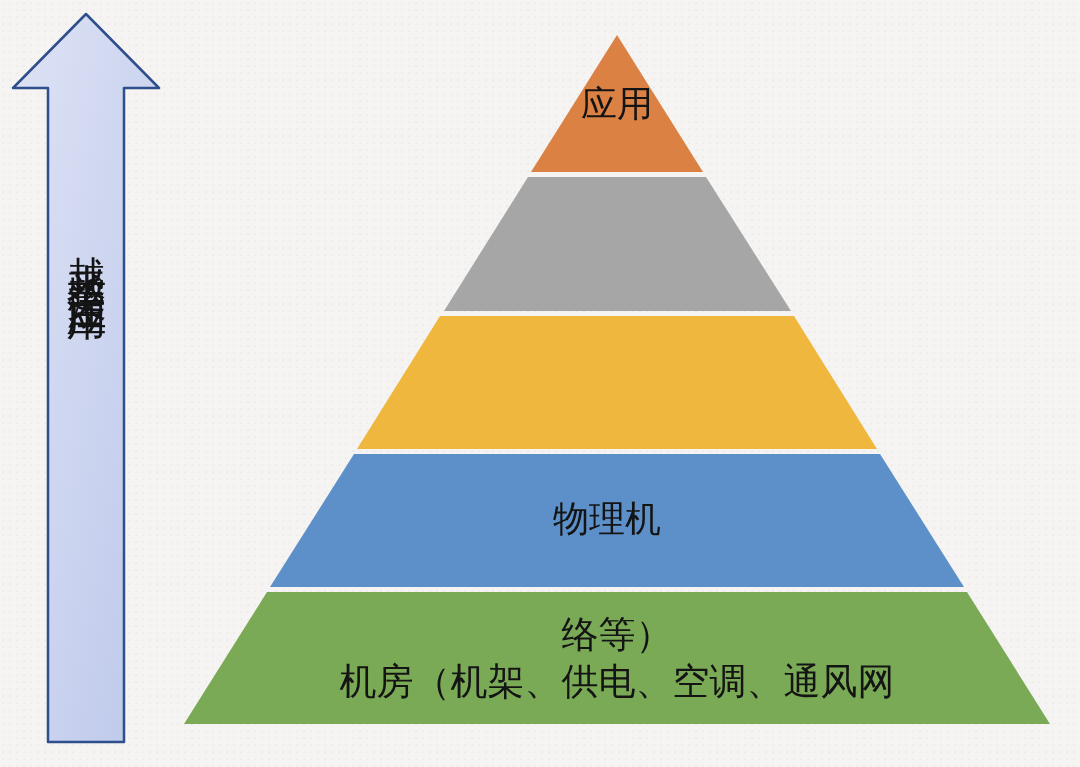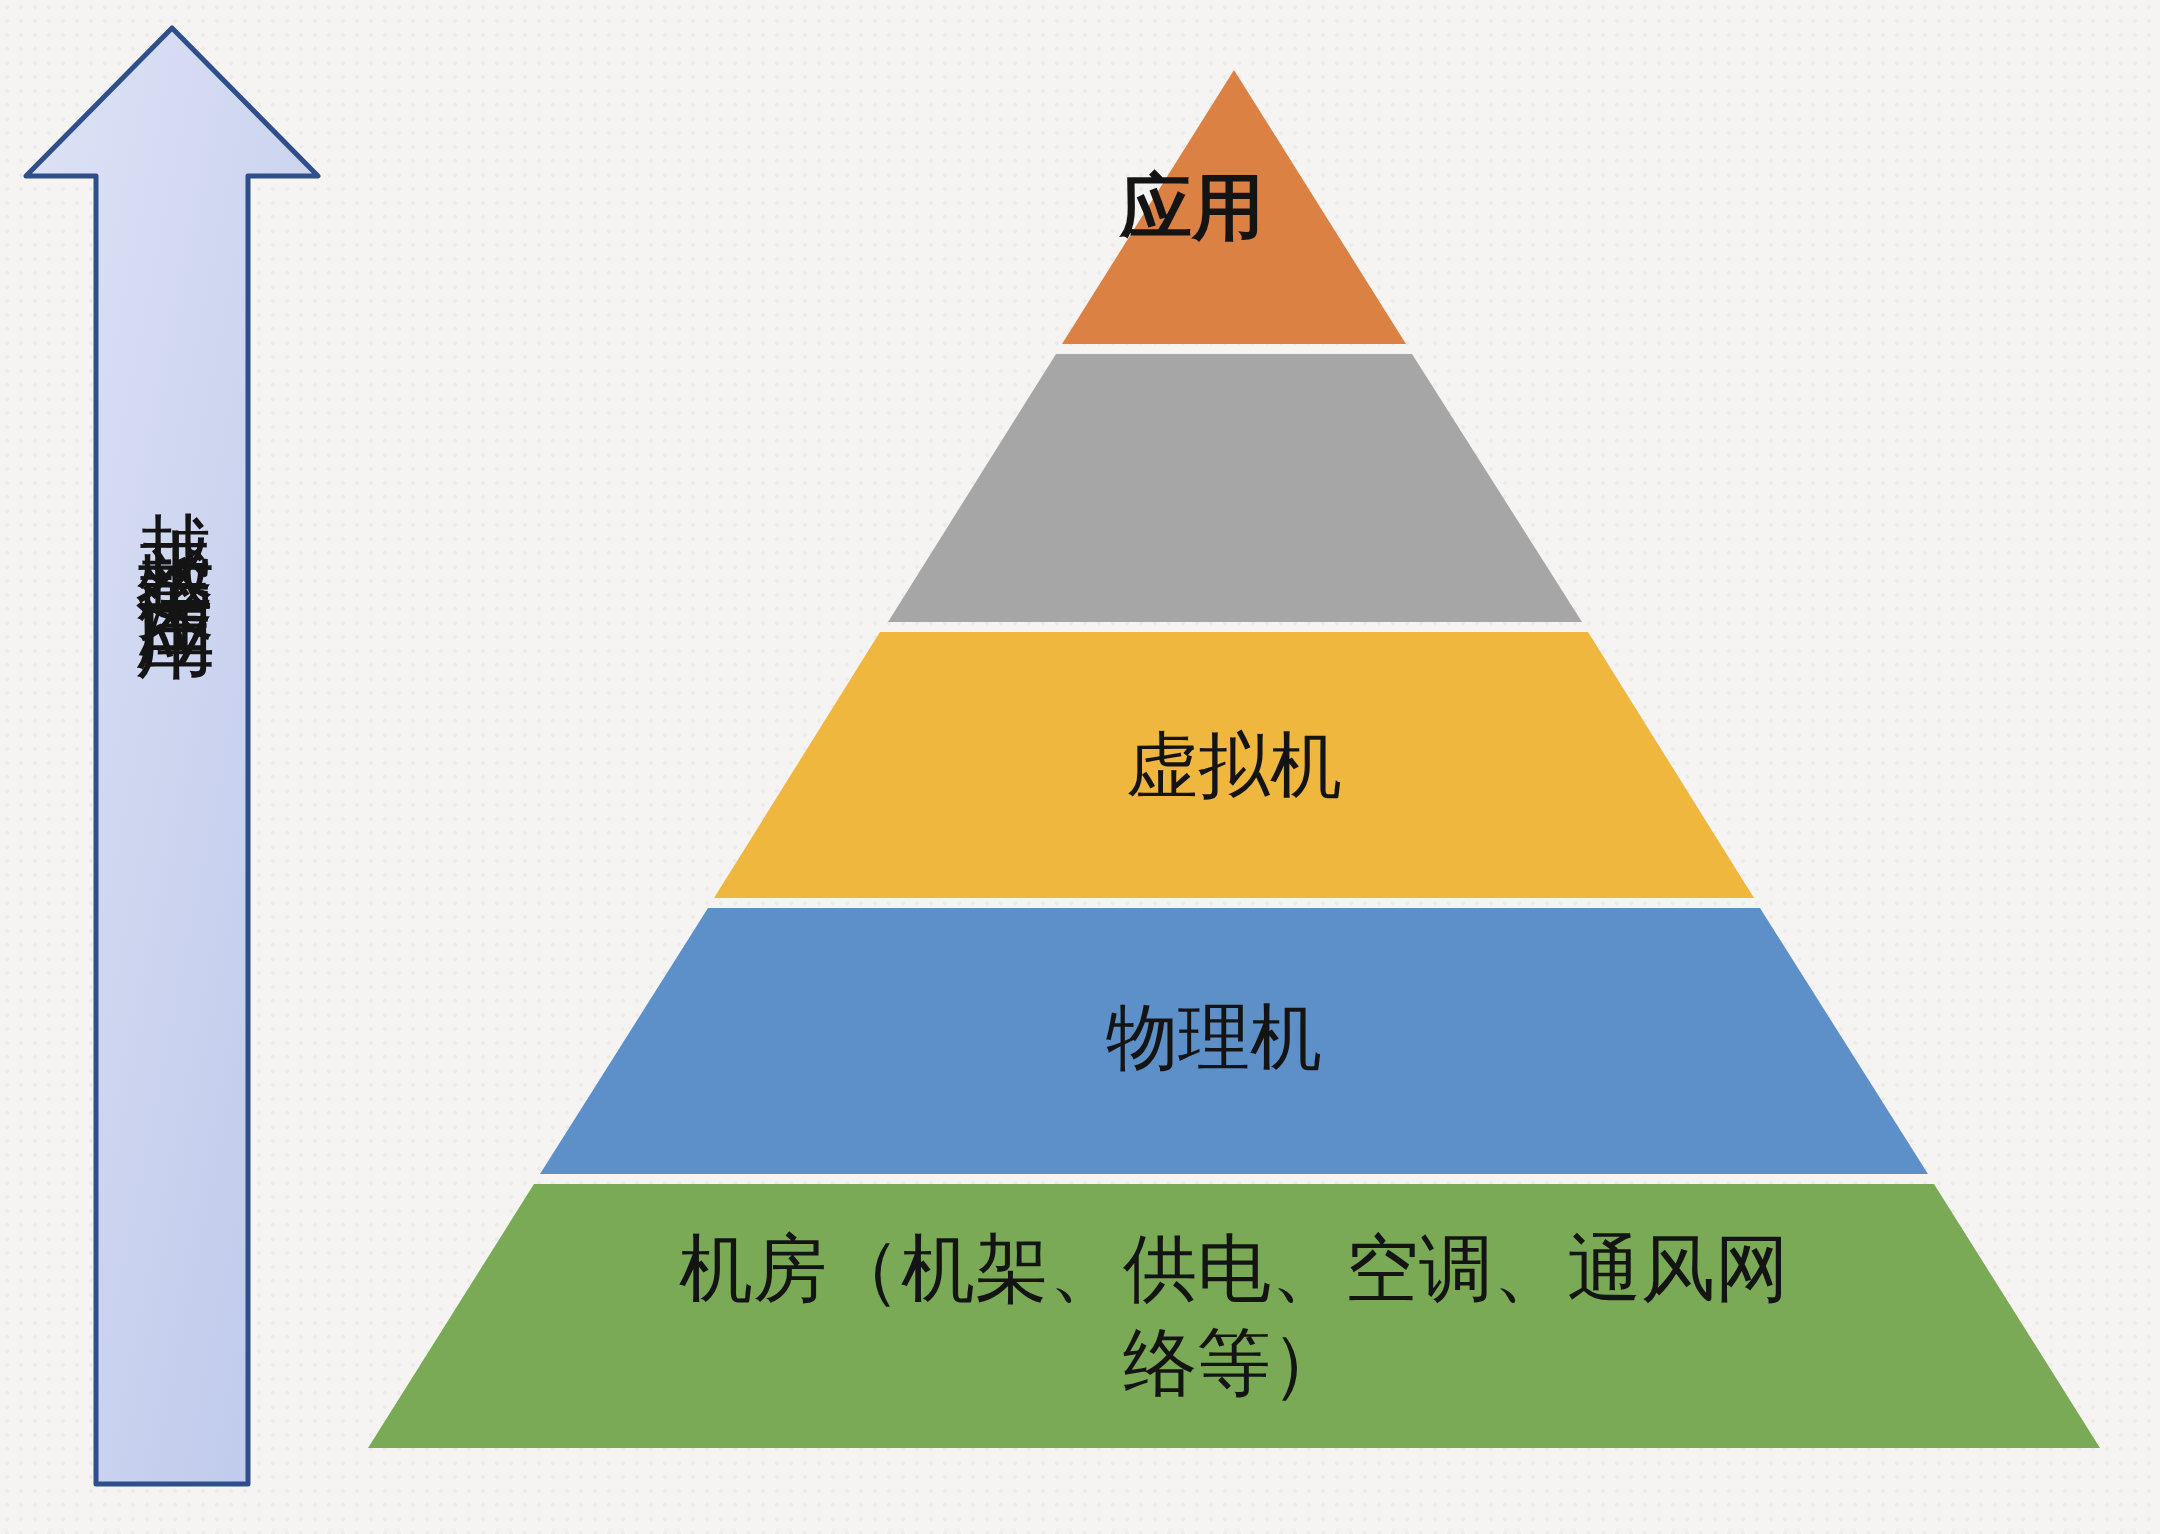--- a/index.html
+++ b/index.html
@@ -72,31 +72,28 @@
 
     <polygon points="617,35 703,172 531,172" fill="#dc8144"></polygon>
     <polygon points="528,177 706,177 791,311 444,311" fill="#a6a6a6"></polygon>
     <polygon points="440,316 794,316 877,449 357,449" fill="#efb73e"></polygon>
     <polygon points="354,454 880,454 964,587 270,587" fill="#5d90c9"></polygon>
     <polygon points="267,592 967,592 1050,724 184,724" fill="#7aaa55"></polygon>
   </svg>
 
   <div class="arrow-text">越来越关注应用</div>
 
-  <div class="level-label" style="left:396px; top:35px; width:400px; height:137px;font-weight:bold;">
+  <div class="level-label" style="left:417px; top:35px; width:400px; height:137px;">
     <span>应用</span>
   </div>
 
 
-  <div class="level-label" style="left:417px; top:316px; width:400px; height:133px;">
-    <span>虚拟机</span>
-  </div>
 
   <div class="level-label" style="left:407px; top:454px; width:400px; height:129px;">
     <span>物理机</span>
   </div>
 
   <div class="level-label" style="left:317px; top:592px; width:600px; height:132px; font-size:37px;">
+    <span>络等）</span>
     <span>机房（机架、供电、空调、通风网</span>
-    <span>络等）</span>
   </div>
 
 </div>
 
 </body></html>

